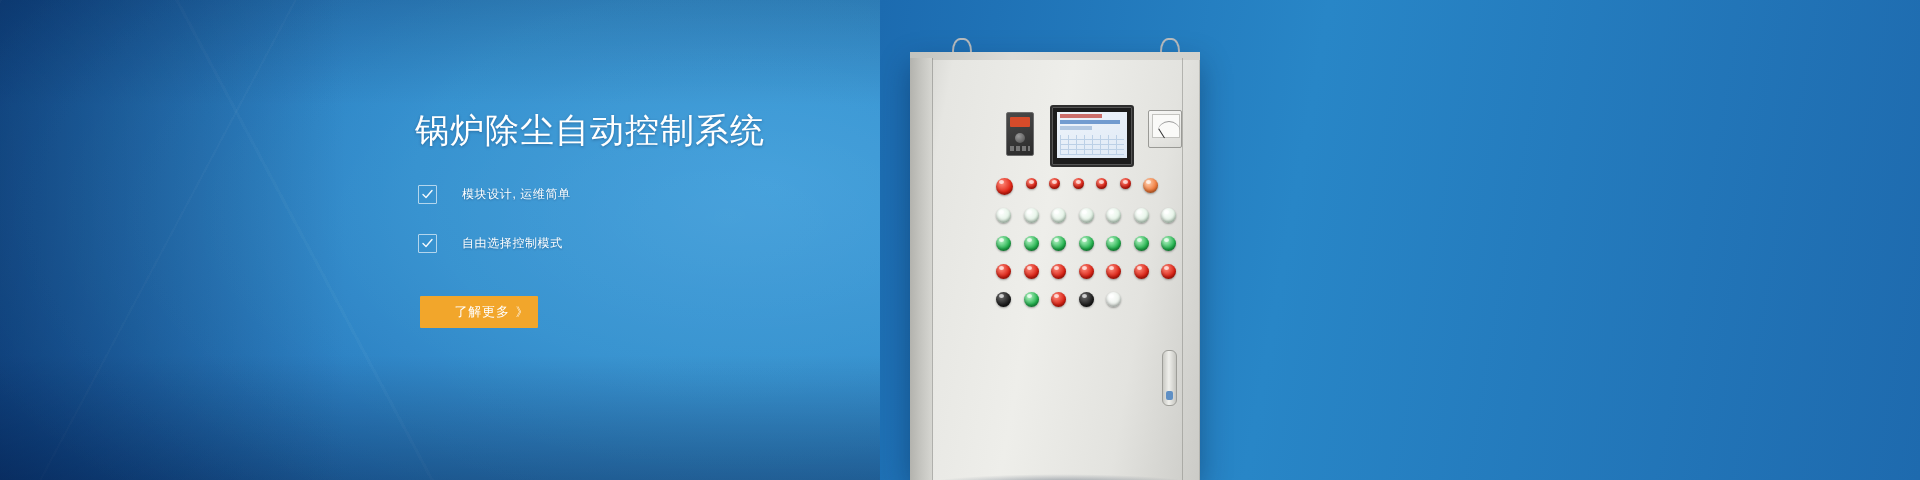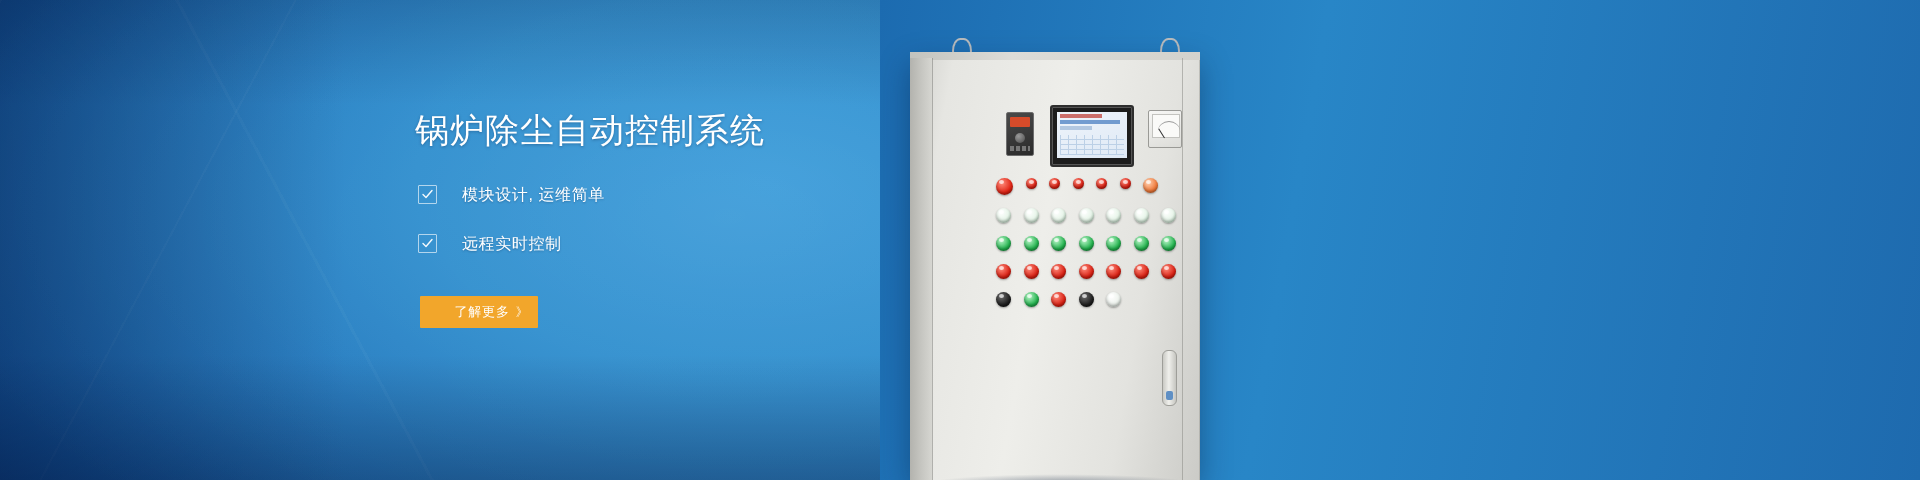--- a/index.html
+++ b/index.html
@@ -33,21 +33,21 @@
     font-size:34px;line-height:44px;color:#ffffff;
     letter-spacing:1px;font-weight:500;white-space:nowrap;
     text-shadow:0 1px 3px rgba(0,30,70,.35);
   }
   .bullets{position:absolute;left:3px;top:178px;}
   .bullet{display:flex;align-items:center;height:33px;margin-bottom:0;}
   .bullet + .bullet{margin-top:0;}
   .cb{width:17px;height:17px;border:1px solid rgba(255,255,255,.62);border-radius:1px;
       position:relative;flex:0 0 auto;}
   .cb svg{position:absolute;left:2px;top:2px;}
-  .bl-label{margin-left:25px;color:#ffffff;font-size:16px;line-height:17px;
+  .bl-label{margin-left:25px;color:#ffffff;font-size:12px;line-height:17px;
       letter-spacing:.6px;white-space:nowrap;text-shadow:0 1px 2px rgba(0,30,70,.3);}
   .b1{margin-bottom:16px;}
   .b2{margin-bottom:16px;}
 
   .more-btn{
     position:absolute;left:5px;top:296px;width:118px;height:32px;
     background:#f2a62b;border:none;border-radius:1px;
     color:#ffffff;font-size:13px;letter-spacing:.8px;
     display:flex;align-items:center;justify-content:center;
     cursor:pointer;font-family:inherit;padding-left:31px;
@@ -228,27 +228,27 @@
 
     <div class="bullets">
       <div class="bullet b1">
         <span class="cb">
           <svg width="13" height="13" viewBox="0 0 13 13" aria-hidden="true">
             <polyline points="2,6.5 5,9.5 11,2.5" fill="none" stroke="#ffffff" stroke-width="1.4" stroke-linecap="round" stroke-linejoin="round" opacity="0.95"></polyline>
           </svg>
         </span>
         <span class="bl-label">模块设计, 运维简单</span>
       </div>
-      <div class="bullet b3">
+      <div class="bullet b2">
         <span class="cb">
           <svg width="13" height="13" viewBox="0 0 13 13" aria-hidden="true">
             <polyline points="2,6.5 5,9.5 11,2.5" fill="none" stroke="#ffffff" stroke-width="1.4" stroke-linecap="round" stroke-linejoin="round" opacity="0.95"></polyline>
           </svg>
         </span>
-        <span class="bl-label">远程实时控制</span>
+        <span class="bl-label">自由选择控制模式</span>
       </div>
     </div>
 
     <button class="more-btn">
       <span>了解更多</span>
       <span class="arrow">》</span>
     </button>
   </div>
 </div>
 

